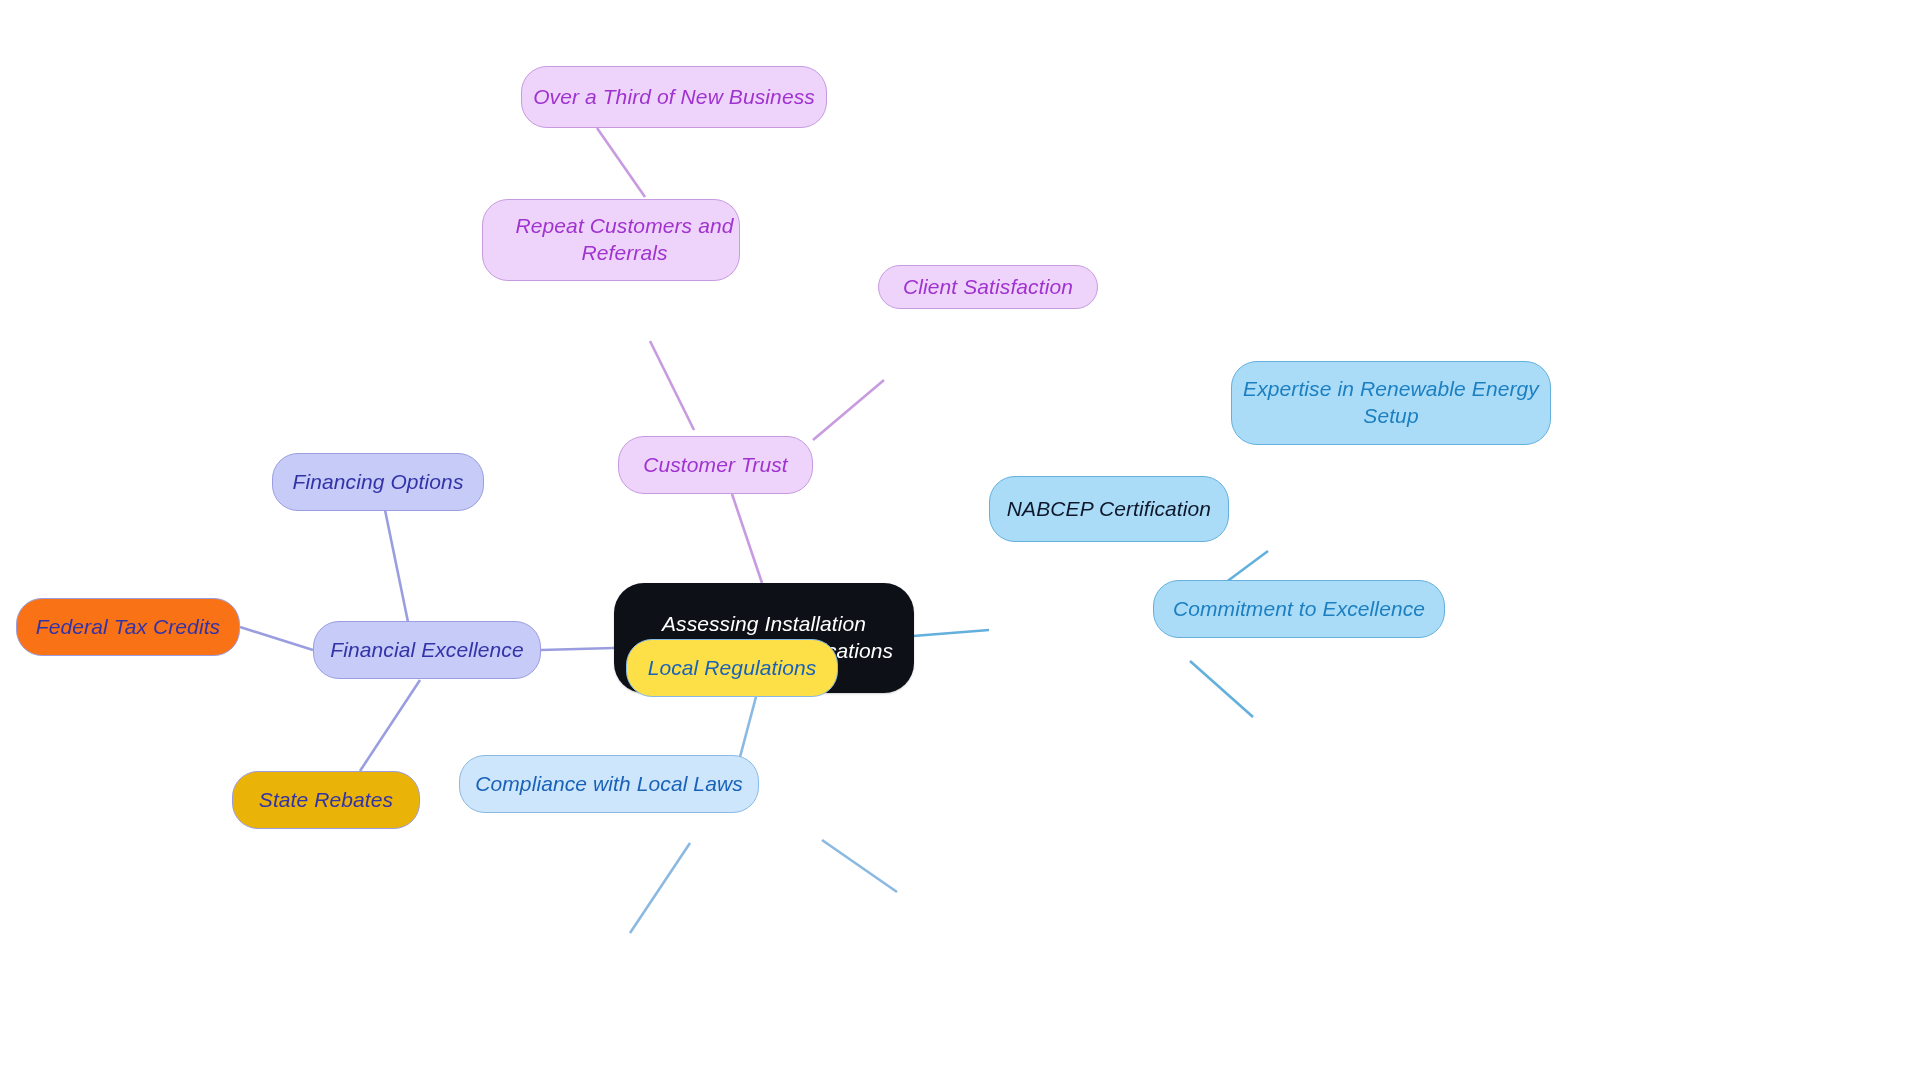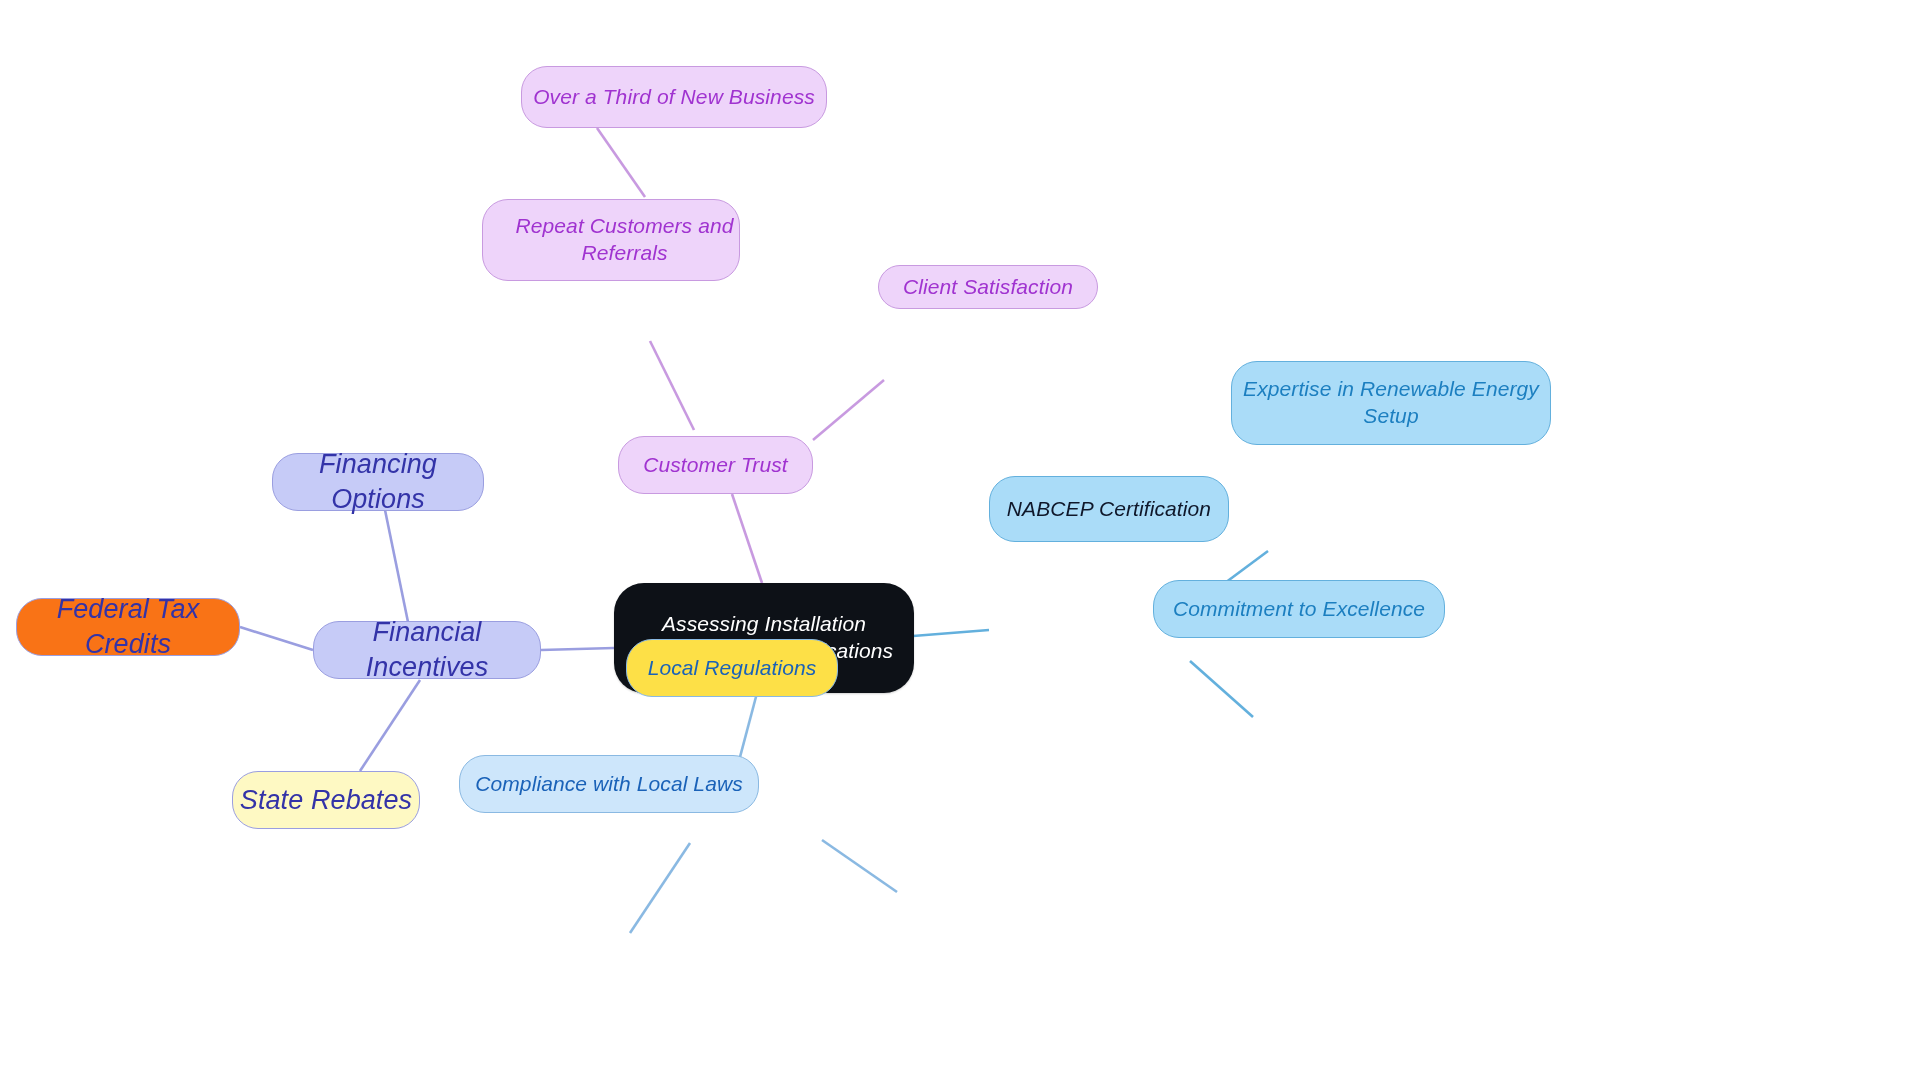--- a/index.html
+++ b/index.html
@@ -45,21 +45,21 @@
   .node-root {
     border-radius: 30px;
     border-width: 0;
     font-size: 21px;
     color: #ffffff;
     background: #0d1117;
     box-shadow: 0 1px 2px rgba(0,0,0,0.18);
   }
   .node-violet-branch,
   .node-violet-leaf {
-    font-size: 27px;
+    font-size: 21px;
   }
   .node-pink-branch,
   .node-pink-leaf {
     font-size: 21px;
   }
   .node-blue-branch,
   .node-blue-leaf,
   .node-lightblue-branch,
   .node-lightblue-leaf {
     font-size: 21px;
@@ -87,27 +87,27 @@
     <line x1="1190" y1="661" x2="1253" y2="717" stroke="#63b0dd" stroke-width="2.6"></line>
 
     <line x1="757" y1="693" x2="731" y2="791" stroke="#8ab9e2" stroke-width="2.6"></line>
     <line x1="822" y1="840" x2="897" y2="892" stroke="#8ab9e2" stroke-width="2.6"></line>
     <line x1="690" y1="843" x2="630" y2="933" stroke="#8ab9e2" stroke-width="2.6"></line>
   </svg>
 
   <div class="node node-root" style="left:614px; top:583px; width:300px; height:110px;">Assessing Installation
 Expertise and Certifications</div>
 
-  <div class="node node-violet-branch" style="left:313px; top:621px; width:228px; height:58px; background:#c6cbf7; border-color:#9a9ee0; color:#3333a8;">Financial Incentives</div>
+  <div class="node node-violet-branch" style="left:313px; top:621px; width:228px; height:58px; background:#c6cbf7; border-color:#9a9ee0; color:#3333a8;">Financial Excellence</div>
 
   <div class="node node-violet-leaf" style="left:16px; top:598px; width:224px; height:58px; background:#f97316; border-color:#9a9ee0; color:#3333a8;">Federal Tax Credits</div>
 
   <div class="node node-violet-leaf" style="left:272px; top:453px; width:212px; height:58px; background:#c6cbf7; border-color:#9a9ee0; color:#3333a8;">Financing Options</div>
 
-  <div class="node node-violet-leaf" style="left:232px; top:771px; width:188px; height:58px; background:#fef9c3; border-color:#9a9ee0; color:#3333a8;">State Rebates</div>
+  <div class="node node-violet-leaf" style="left:232px; top:771px; width:188px; height:58px; background:#eab308; border-color:#9a9ee0; color:#3333a8;">State Rebates</div>
 
   <div class="node node-pink-branch" style="left:618px; top:436px; width:195px; height:58px; background:#eed4fa; border-color:#c89ae0; color:#a033d0;">Customer Trust</div>
 
   <div class="node node-pink-leaf" style="left:482px; top:199px; width:258px; height:82px; background:#eed4fa; border-color:#c89ae0; color:#a033d0;padding-left:27px;">Repeat Customers and
 Referrals</div>
 
   <div class="node node-pink-leaf" style="left:521px; top:66px; width:306px; height:62px; background:#eed4fa; border-color:#c89ae0; color:#a033d0;">Over a Third of New Business</div>
 
   <div class="node node-pink-leaf" style="left:878px; top:265px; width:220px; height:44px; background:#eed4fa; border-color:#c89ae0; color:#a033d0;">Client Satisfaction</div>
 

